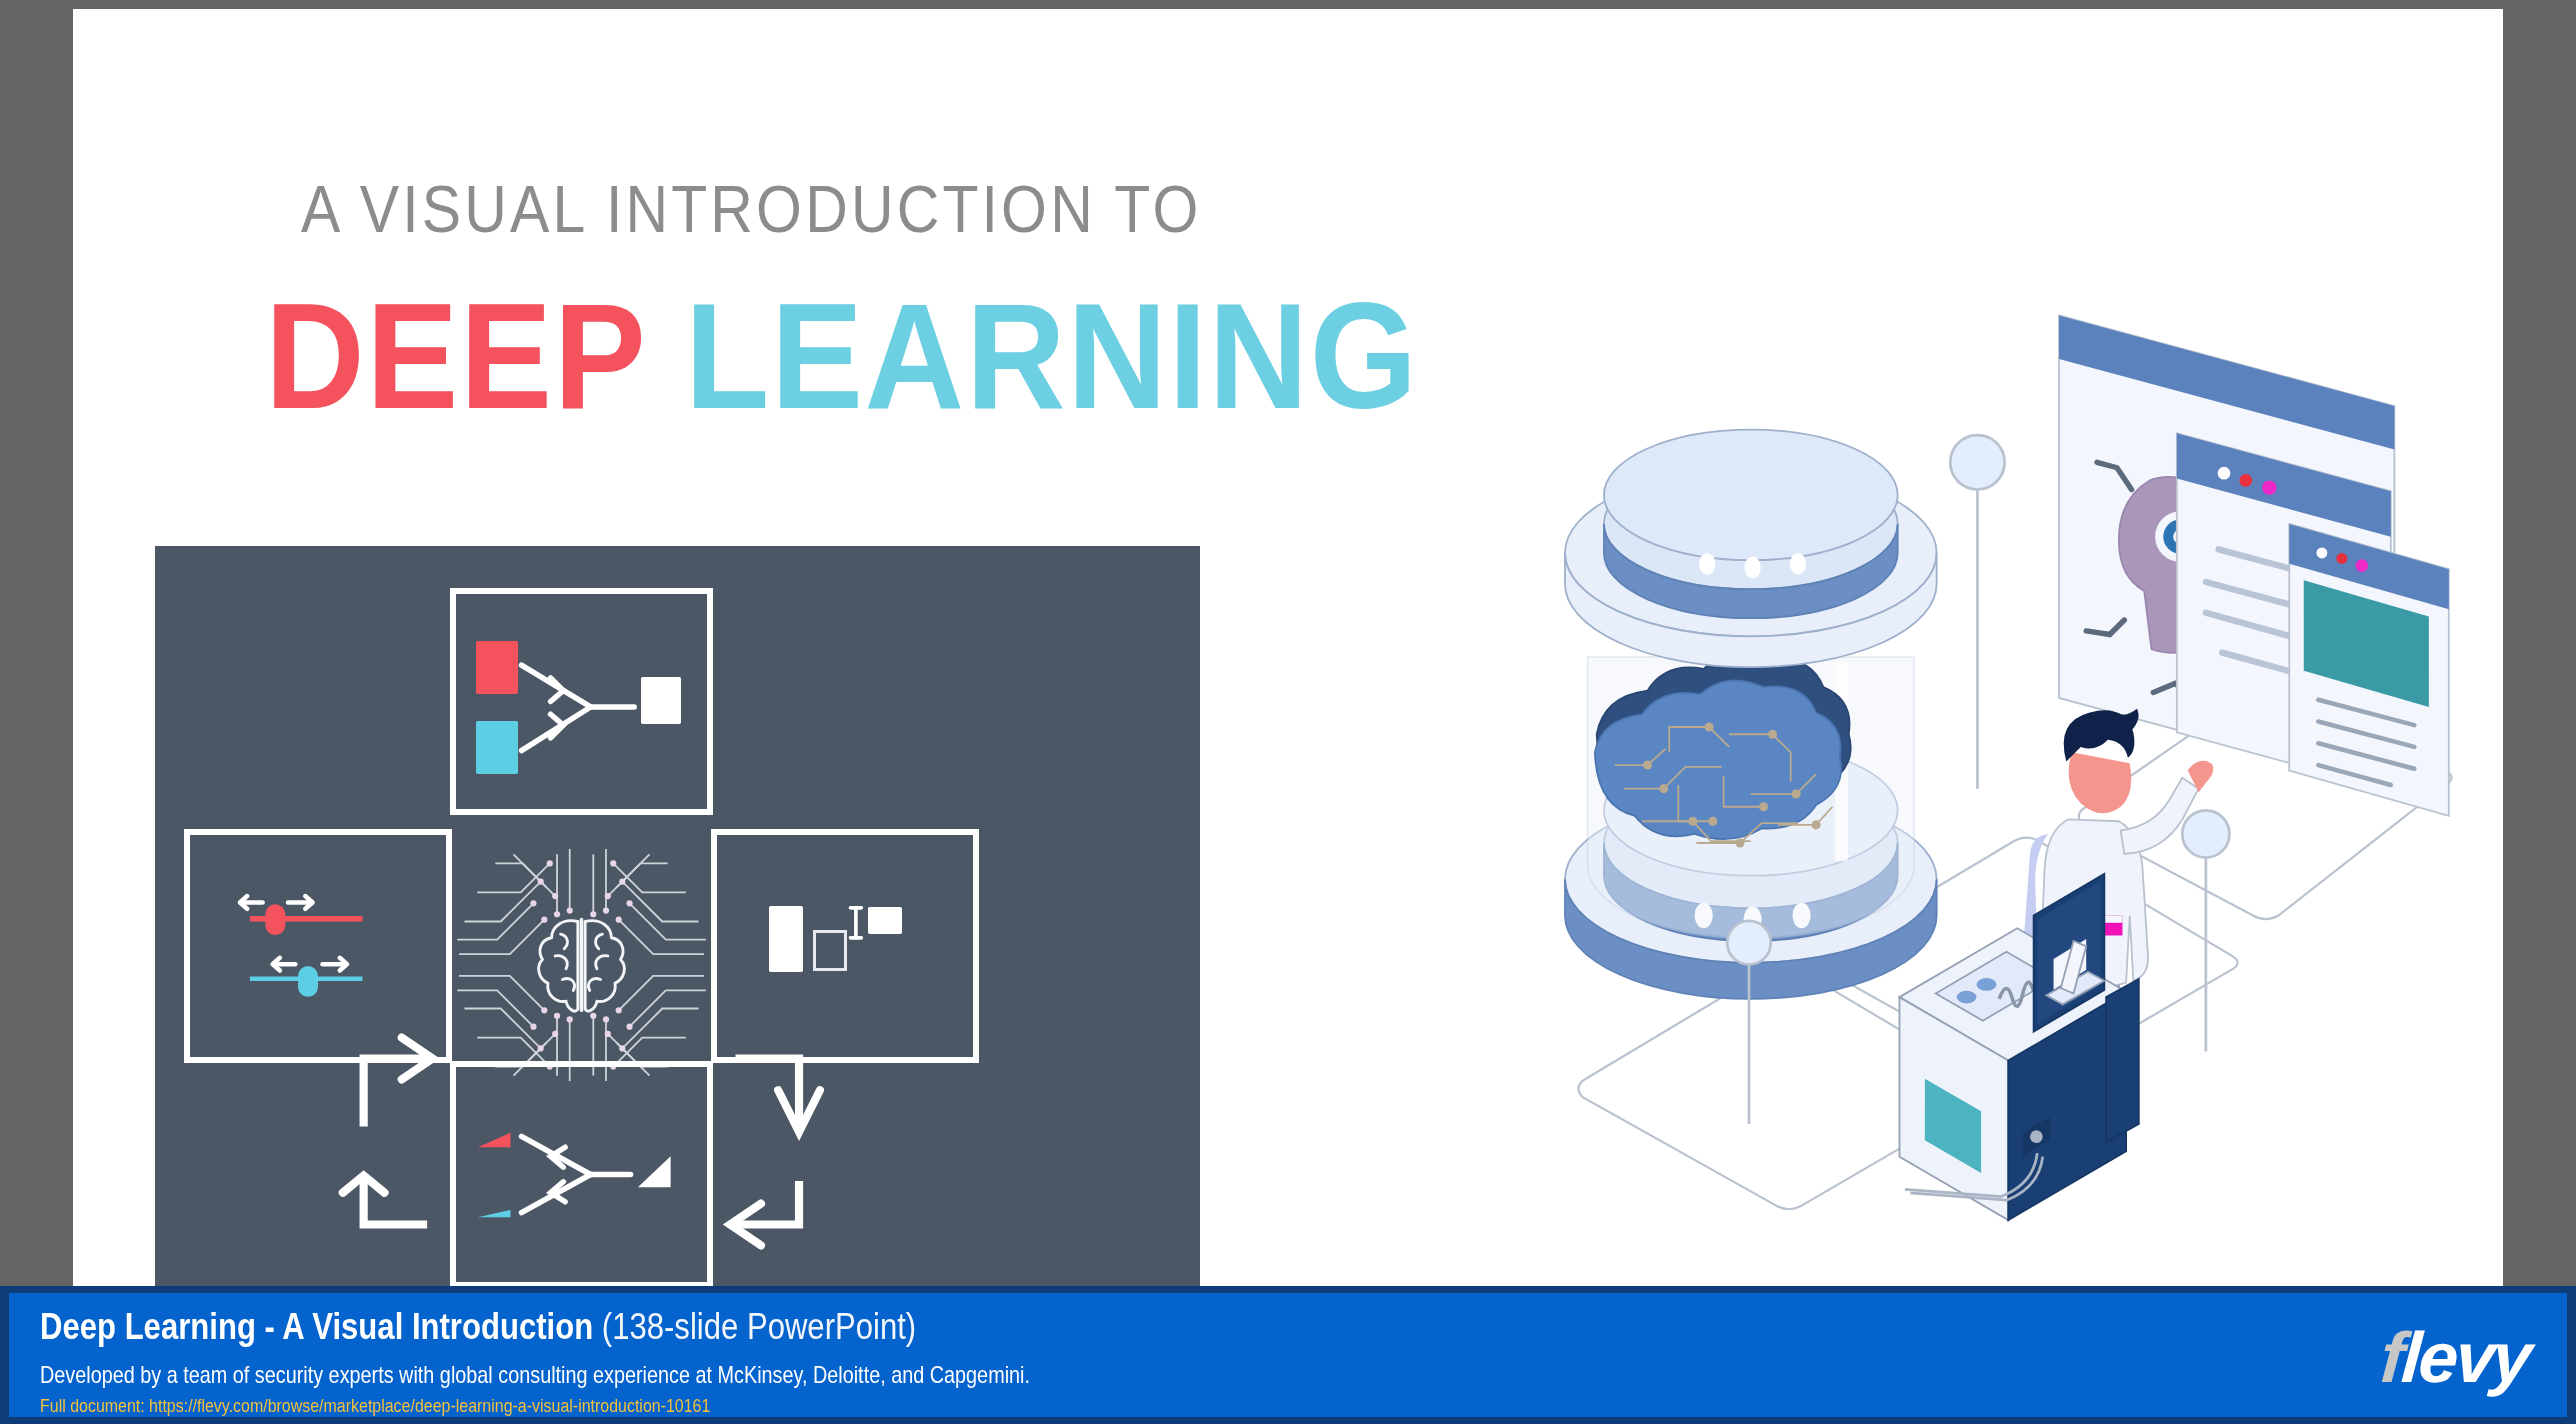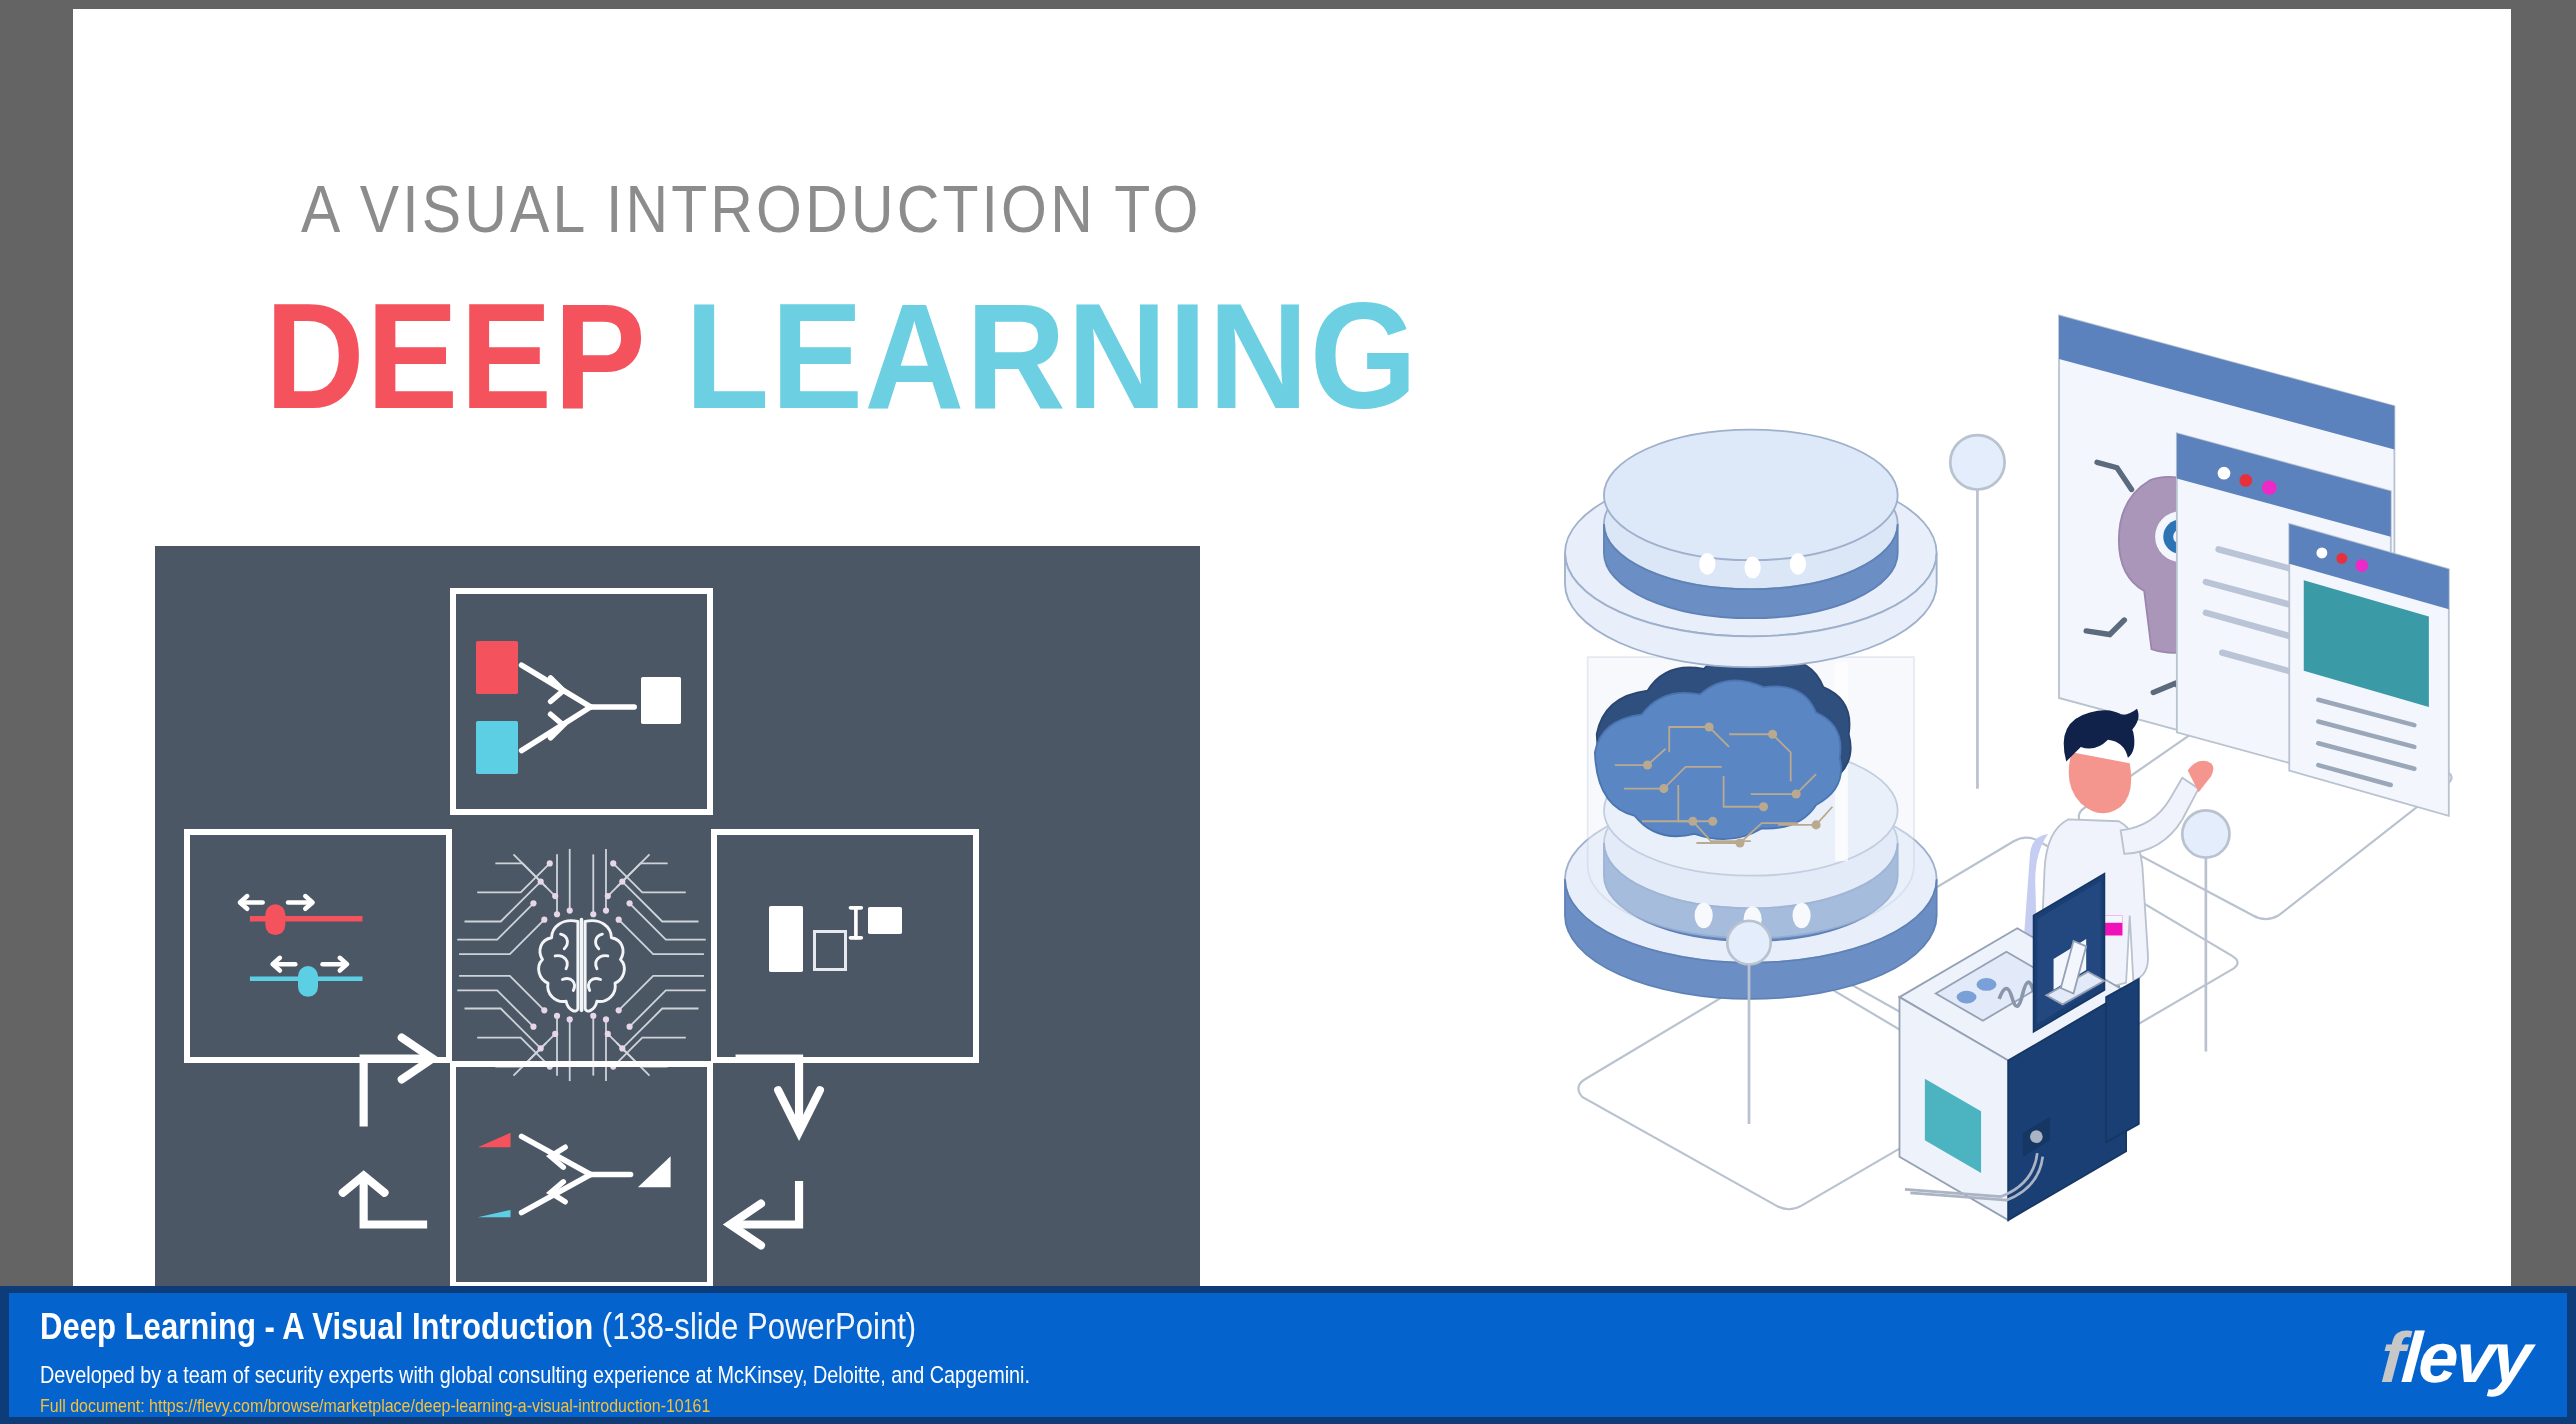--- a/index.html
+++ b/index.html
@@ -19,21 +19,20 @@
 
   
   #slide {
     position: absolute;
     left: 73px;
     top: 9px;
     width: 2430px;
     height: 1277px;
     background: #ffffff;
     overflow: hidden;
-    padding-left: 8px;
   }
 
   
   .kicker {
     position: absolute;
     left: 228px;
     top: 161px;
     font-family: "Liberation Sans Narrow", "Liberation Sans", sans-serif;
     font-size: 67px;
     letter-spacing: 3.6px;

